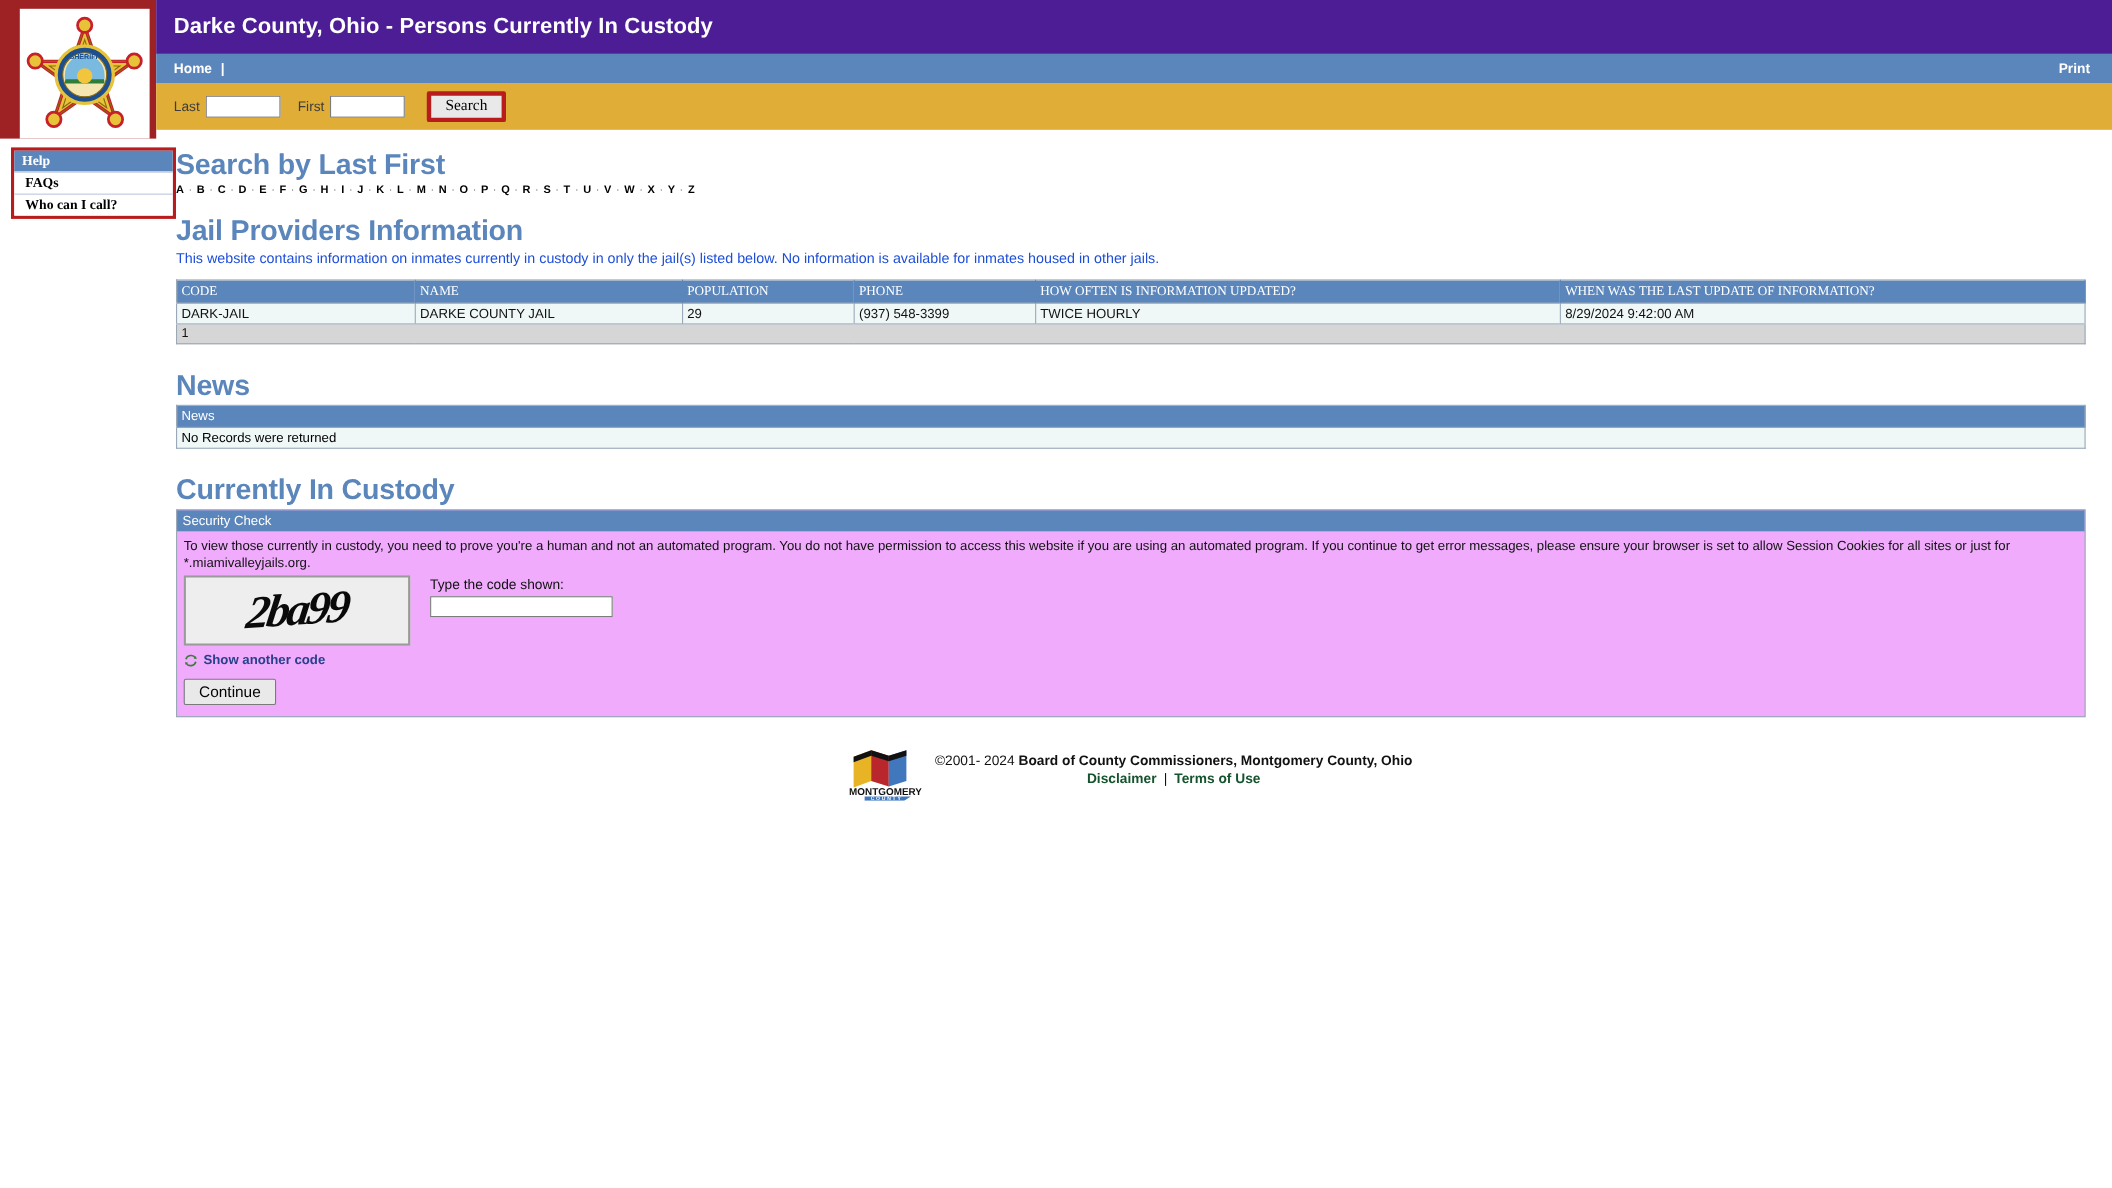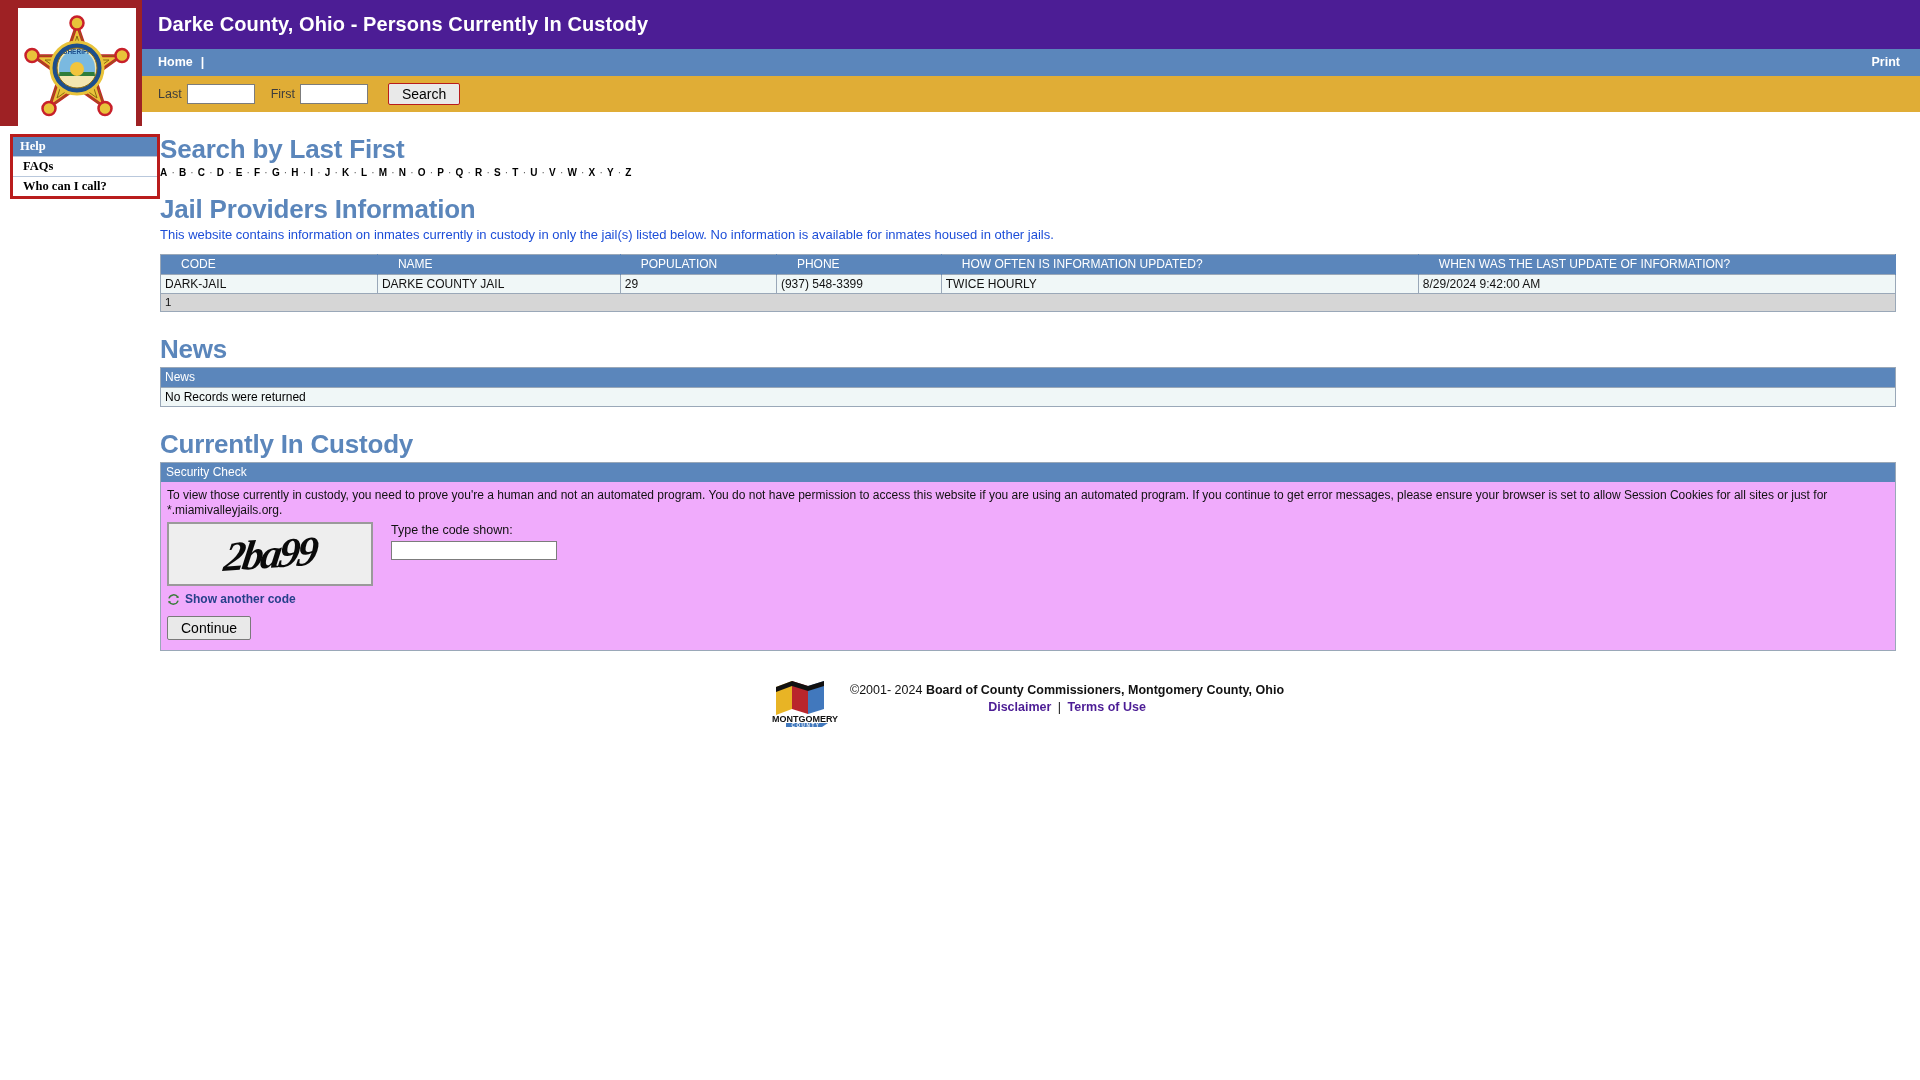--- a/index.html
+++ b/index.html
@@ -101,25 +101,25 @@
     width: 62px;
     height: 16px;
     font-size: 12px;
     font-family: "Liberation Sans", sans-serif;
     border: 1px solid #7c7c7c;
     background: #fff;
     padding: 1px 2px;
     margin-right: 16px;
   }
   .search-btn {
-    font-family: Liberation Sans, sans-serif;
+    font-family: Liberation Serif, serif;
     font-size: 14px;
     padding: 2px 13px;
     background: #e9e9e9;
-    border: 1px solid #b91c1c;
+    border: 4px solid #b91c1c;
     border-radius: 2px;
     cursor: pointer;
     margin-left: 4px;
   }
 
   
   .body-wrap {
     display: flex;
     align-items: flex-start;
     padding-top: 8px;
@@ -196,24 +196,25 @@
     width: 100%;
     border-collapse: collapse;
     font-size: 12px;
     border: 1px solid #9aa8b8;
   }
   table.grid th {
     background: #5b86bb;
     color: #ffffff;
     font-weight: normal;
     text-align: left;
-    padding: 2px 0 3px 20px;
+    padding: 2px 0 3px 4px;
     border-right: 1px solid #5b86bb;
     font-size: 12px;
     text-transform: uppercase;
+    font-family: Liberation Serif, serif;
   }
   table.grid td {
     background: #f0f7f7;
     padding: 2px 0 2px 4px;
     border-right: 1px solid #9aa8b8;
     border-top: 1px solid #9aa8b8;
     font-size: 12px;
     color: #111;
   }
   table.grid tr.pager td {
@@ -326,21 +327,21 @@
   }
   .mc-logo { display: block; }
   .footer-text {
     font-size: 12.5px;
     color: #111;
     text-align: center;
     padding-top: 6px;
   }
   .footer-text .strong { font-weight: bold; }
   .footer-links { margin-top: 3px; font-weight: bold; }
-  .footer-links a { color: #4c1d95; text-decoration: none; font-weight: bold; }
+  .footer-links a { color: #14532d; text-decoration: none; font-weight: bold; }
   .footer-links .bar { font-weight: normal; margin: 0 3px; }
 </style>
 </head>
 <body>
 
 <div class="page">
 
   <div class="masthead">
 
     <div class="badge-cell">

